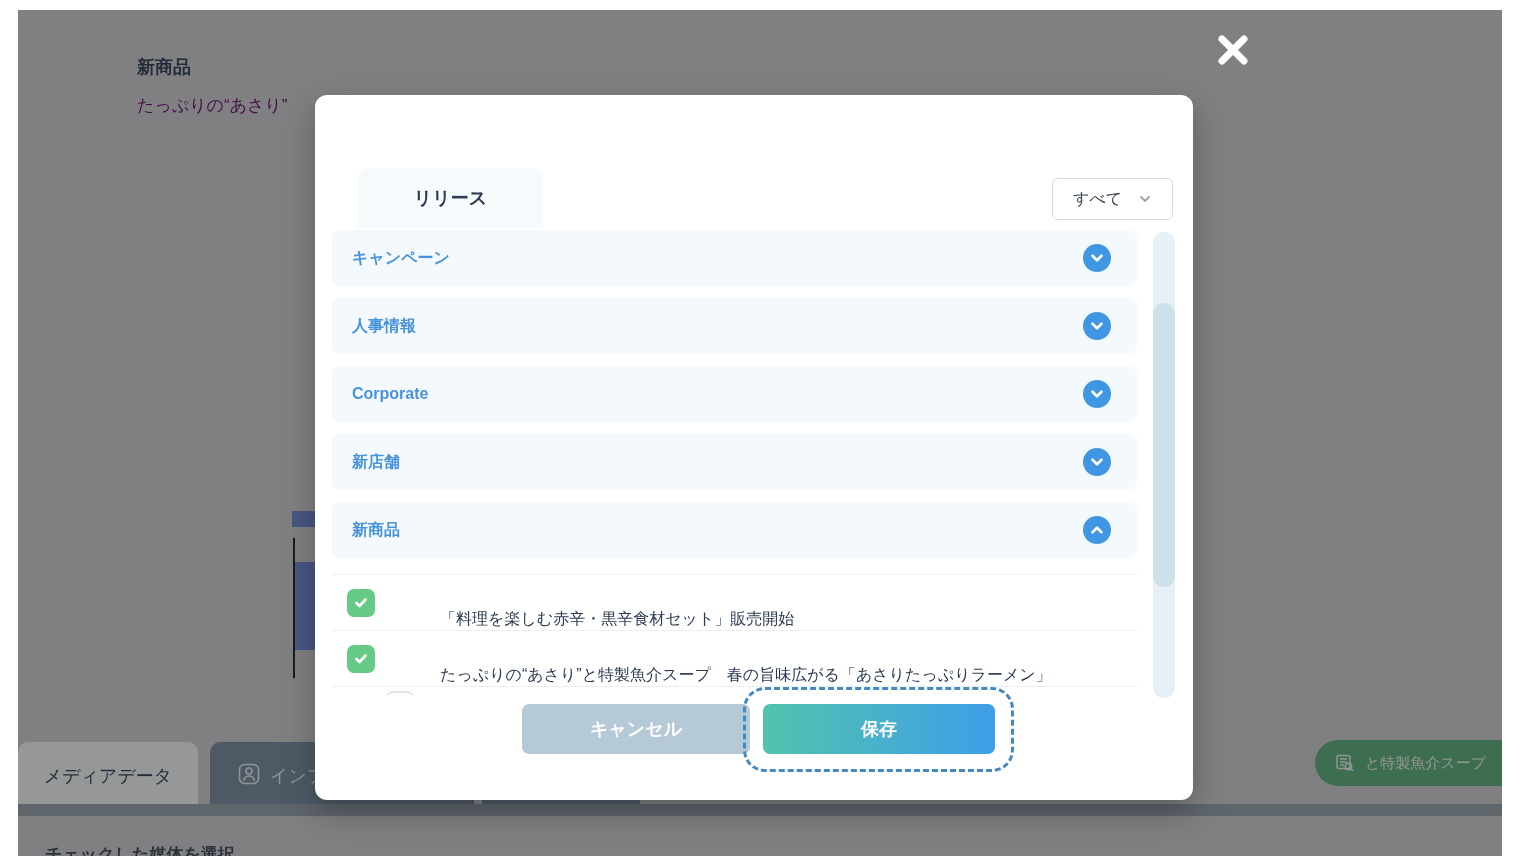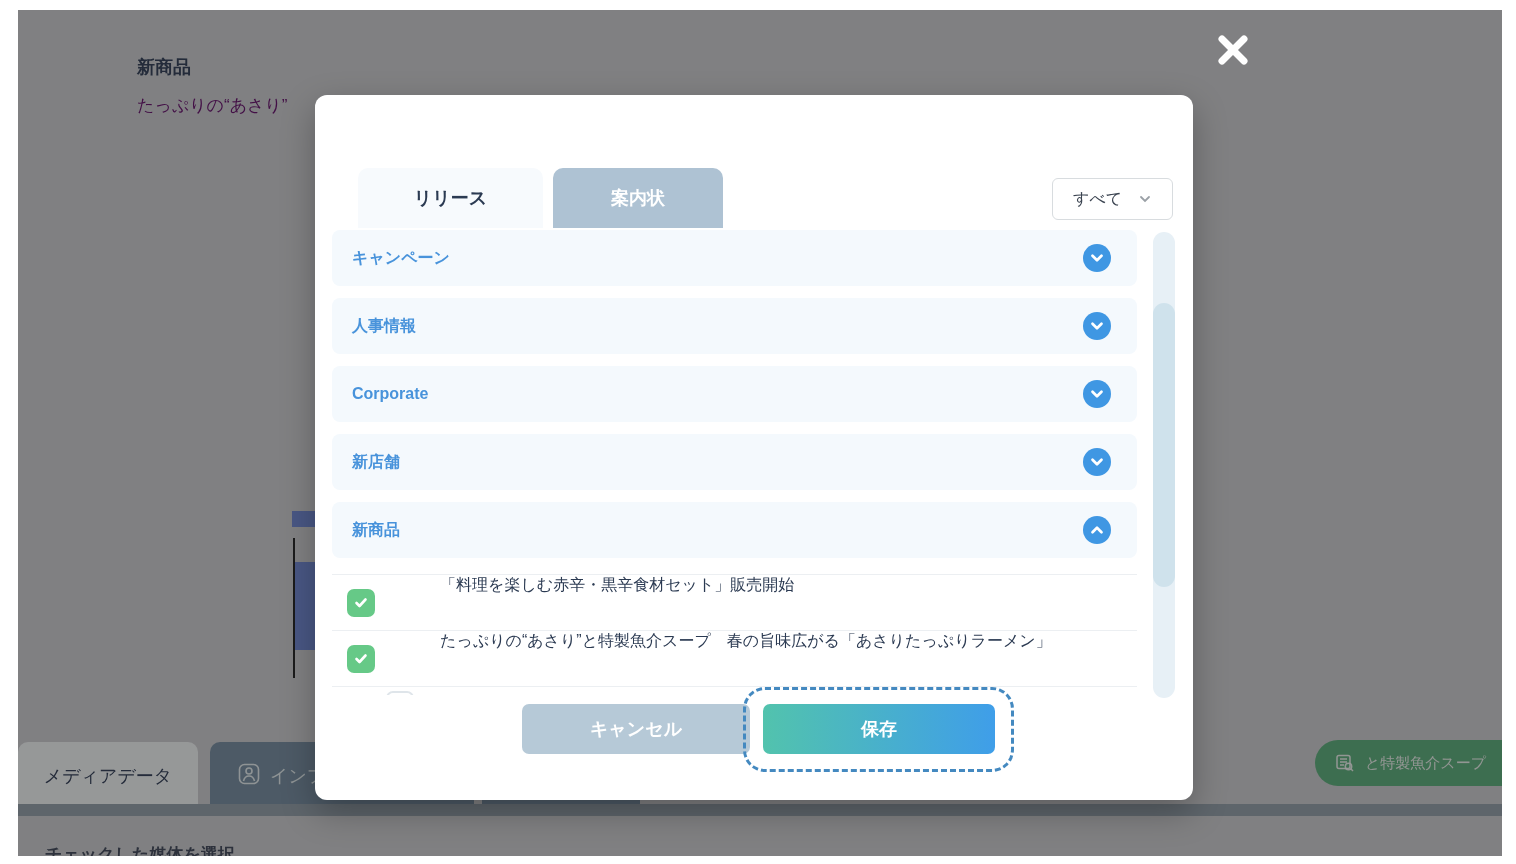--- a/index.html
+++ b/index.html
@@ -51,21 +51,21 @@
 
   .cat-row { position:absolute; left:17px; width:805px; height:56px; background:#f4f9fd;
         border-radius:8px; display:flex; align-items:center; padding-left:20px; }
   .cat-label { font-size:16px; font-weight:bold; color:#4893db; }
   .cat-chevron { position:absolute; right:26px; top:14px; width:28px; height:28px;
         border-radius:50%; background:#3f97e3; display:flex; align-items:center; justify-content:center; }
   .cat-chevron svg { display:block; }
   .cat-chevron.up svg { transform:rotate(180deg); }
 
   .item-row { position:absolute; left:17px; width:805px; height:56px; background:#fff;
-        border-top:1px solid #eceff2; display:flex; align-items:flex-start; }
+        border-top:1px solid #eceff2; display:flex; align-items:flex-end; }
   .checkbox { position:absolute; left:15px; top:14px; width:28px; height:28px;
         border-radius:7px; background:#66c987; display:flex; align-items:center; justify-content:center; }
   .item-label { margin-left:108px; font-size:16px; color:#2b3a52; white-space:nowrap; }
 
   .partial-row { position:absolute; left:17px; top:591px; width:805px; height:9px;
         background:#fff; border-top:1px solid #eceff2; overflow:hidden; }
   .checkbox.unchecked { background:#fff; border:2px solid #dfe5ea; left:54px; top:4px; }
 
   .scroll-track { position:absolute; left:838px; top:137px; width:22px; height:466px;
         background:#e7f0f6; border-radius:11px; }
@@ -136,21 +136,20 @@
   <div class="close-x">
     <svg width="40" height="40" viewBox="0 0 40 40">
       <line x1="8" y1="8" x2="30" y2="30" stroke="#fff" stroke-width="7" stroke-linecap="round"></line>
       <line x1="30" y1="8" x2="8" y2="30" stroke="#fff" stroke-width="7" stroke-linecap="round"></line>
     </svg>
   </div>
 
   <div class="modal">
 
     <div class="m-tab active">リリース</div>
-    <div class="m-tab inactive">案内状</div>
 
     <div class="dropdown">
       <span>すべて</span>
       <span style="display:flex;">
         <svg width="14" height="14" viewBox="0 0 14 14" fill="none" stroke="#9aa0a6" stroke-width="1.8" stroke-linecap="round">
           <path d="M3 5 l4 4 l4 -4"></path>
         </svg>
       </span>
     </div>
 

